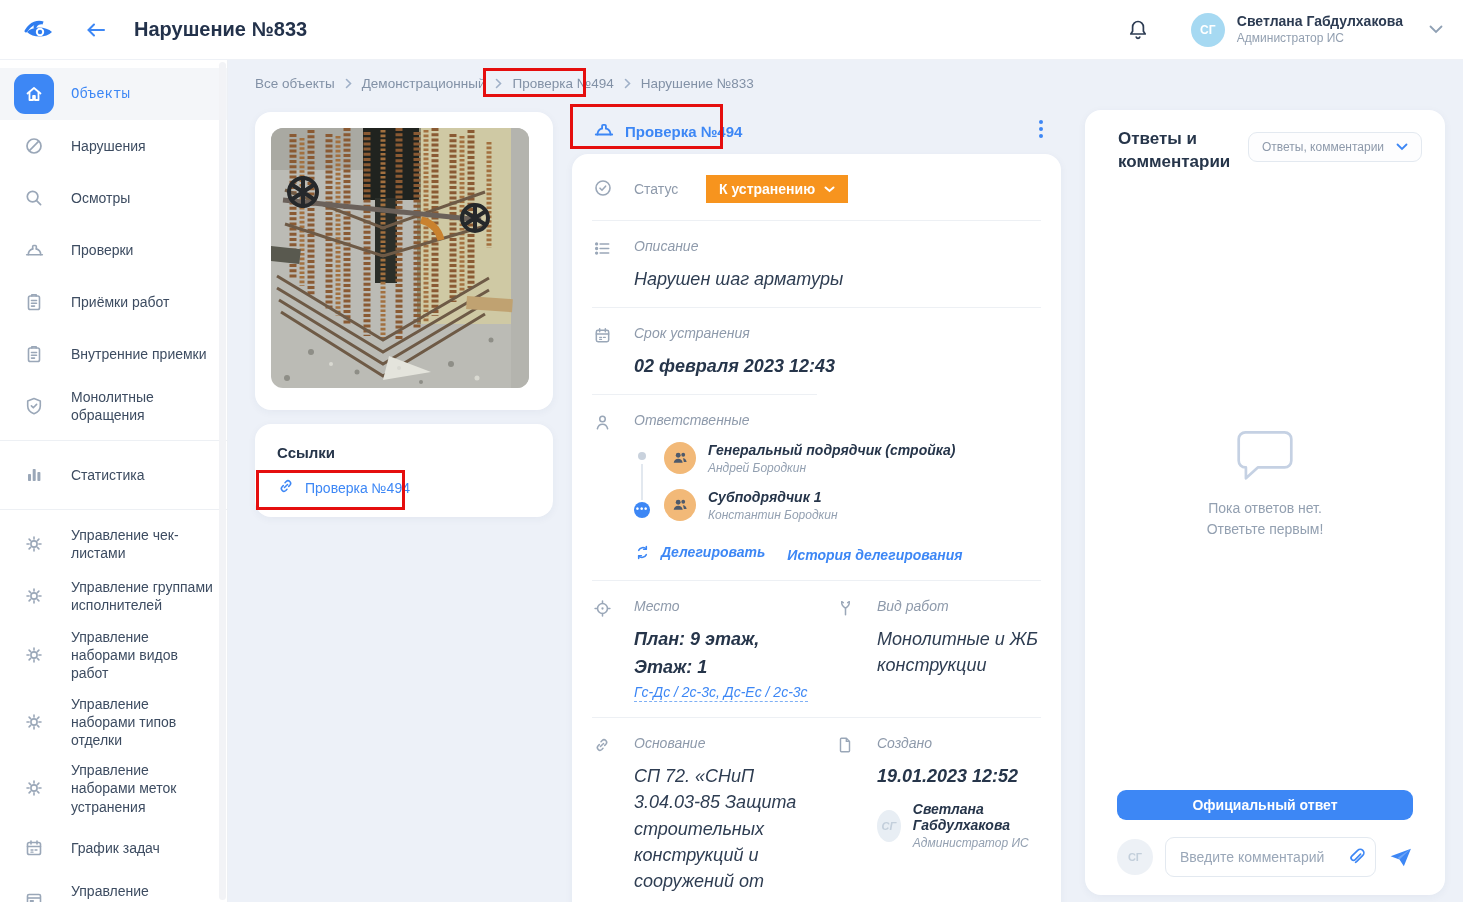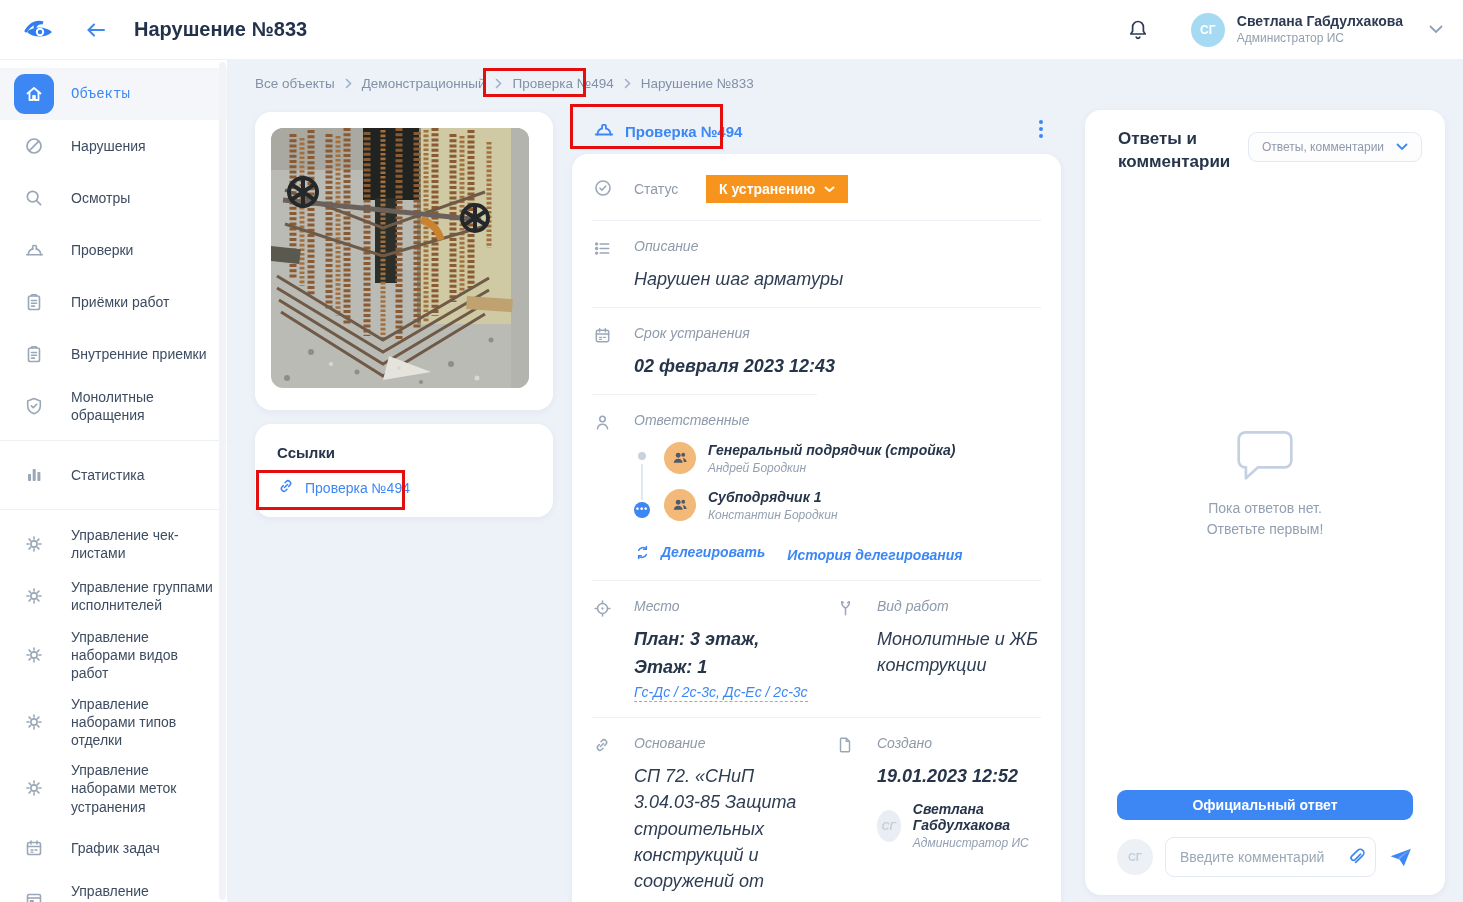--- a/index.html
+++ b/index.html
@@ -589,21 +589,21 @@
           <div class="section" style="padding-right:0;">
             <span class="sec-icon">
               <svg width="19" height="19" viewBox="0 0 20 20" fill="none" stroke="#9AA7B8" stroke-width="1.6" stroke-linecap="round">
                 <circle cx="10" cy="10" r="5.2"></circle>
                   <path d="M10 2.2v2.4M10 15.4v2.4M2.2 10h2.4M15.4 10h2.4"></path>
                 <circle cx="10" cy="10" r="1.2" fill="#9AA7B8" stroke="none"></circle>
               </svg>
             </span>
             <div class="sec-body">
               <div class="sec-label">Место</div>
-              <div class="sec-value bold" style="margin-top:12px;">План: 3 этаж,</div>
+              <div class="sec-value bold" style="margin-top:12px;">План: 9 этаж,</div>
               <div class="sec-value bold" style="margin-top:2px;">Этаж: 1</div>
               <span class="place-link">Гс-Дс / 2с-3с, Дс-Ес / 2с-3с</span>
             </div>
           </div>
           <div class="section">
             <span class="sec-icon">
               <svg width="19" height="19" viewBox="0 0 20 20" fill="none" stroke="#9AA7B8" stroke-width="1.6" stroke-linecap="round" stroke-linejoin="round">
                 <path d="M10 9.6v7"></path>
                 <path d="M6.1 3c-.5 2.8.6 4.6 3.9 6.6 3.3-2 4.4-3.8 3.9-6.6"></path>
                 <path d="M6.1 3l1.6.9M13.9 3l-1.6.9"></path>

